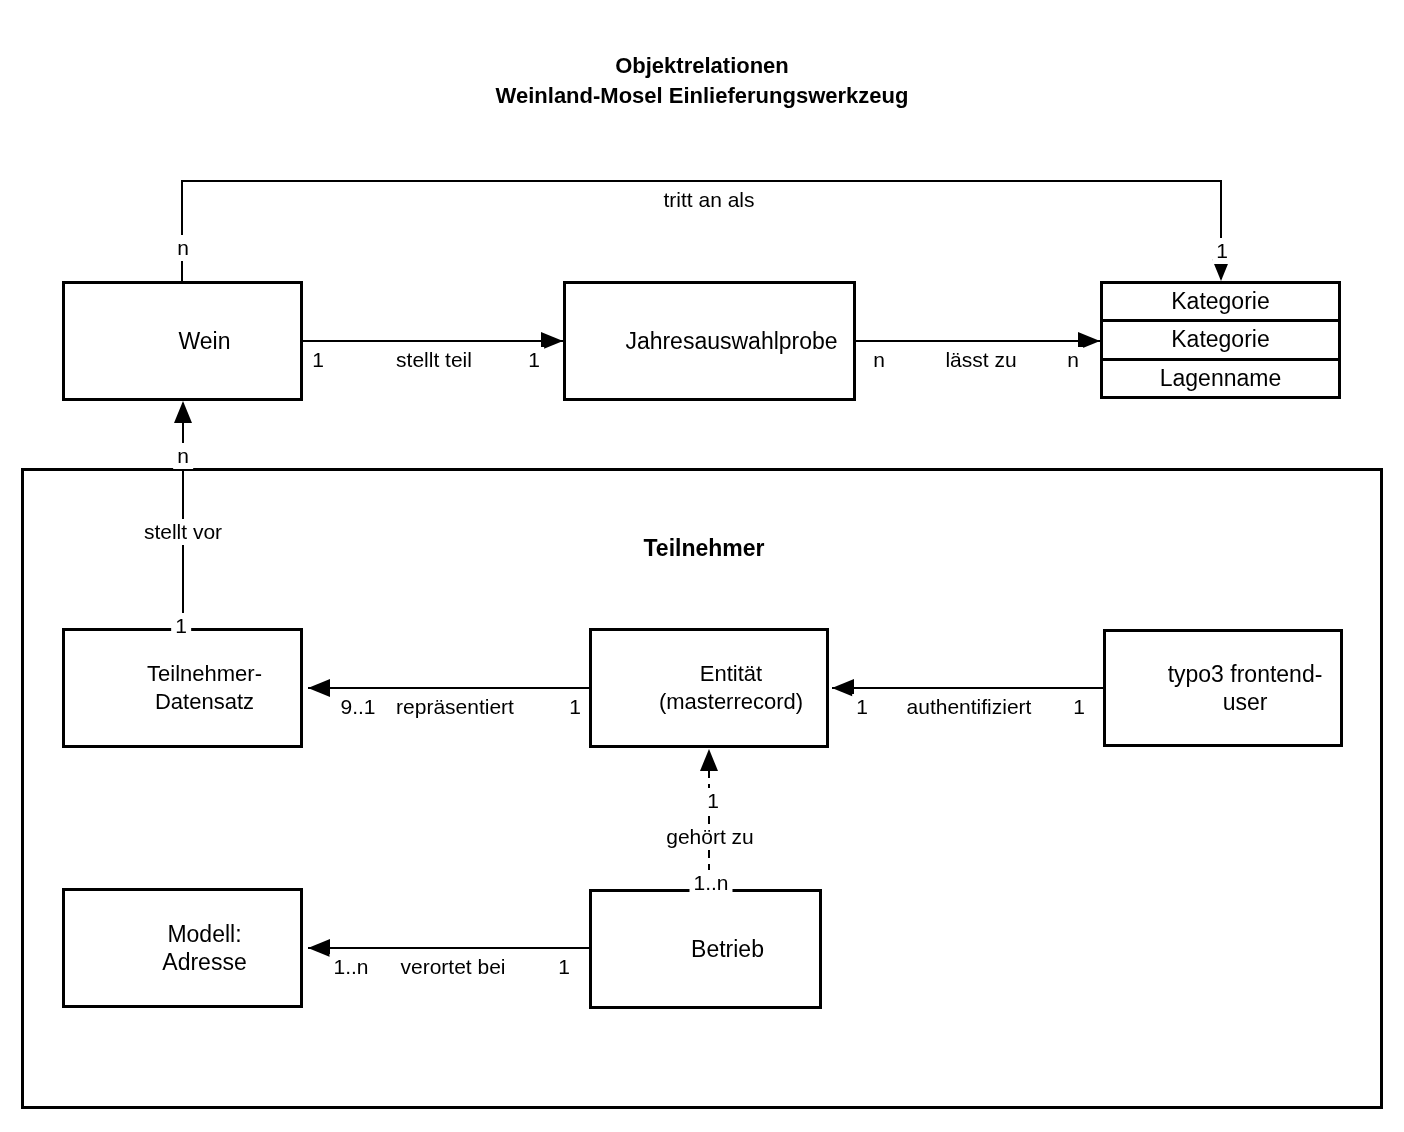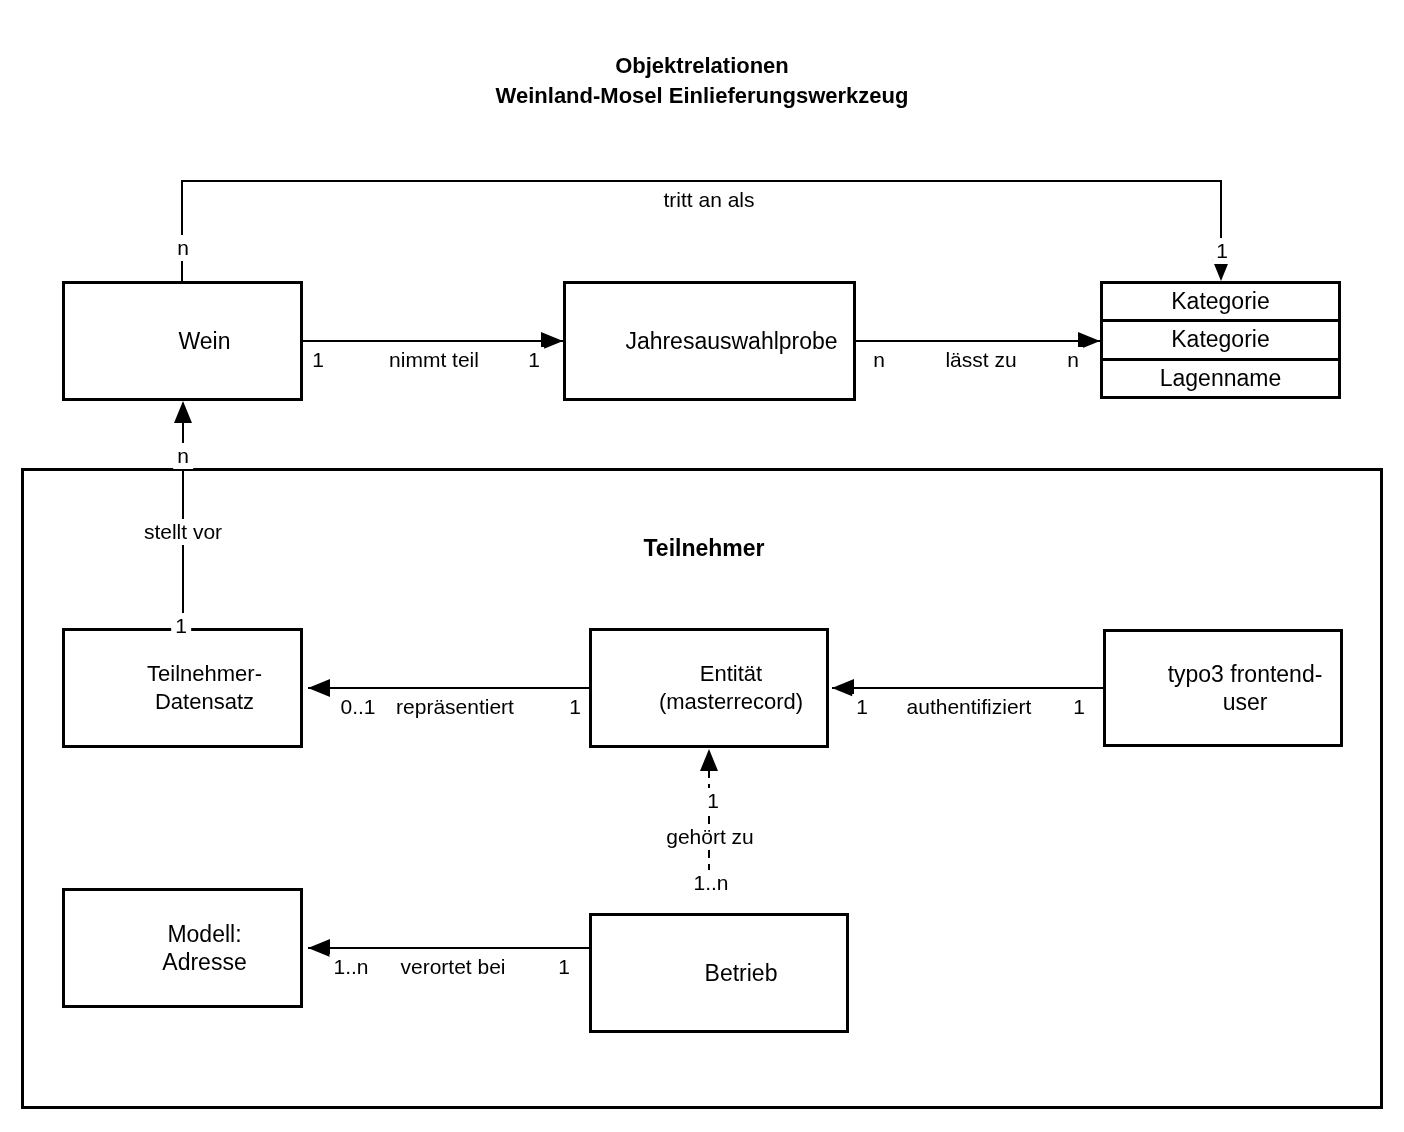--- a/index.html
+++ b/index.html
@@ -166,41 +166,41 @@
 
 <div class="box" style="left:1103px; top:629px; width:240px; height:118px;">
   <span>typo3 frontend-user</span>
 </div>
 
 <div class="box multiline" style="left:62px; top:888px; width:241px; height:120px;">
   <span>Modell:</span>
   <span>Adresse</span>
 </div>
 
-<div class="box" style="left:589px; top:889px; width:260px; height:120px;margin-top:24px;">
+<div class="box" style="left:589px; top:889px; width:233px; height:120px;">
   <span>Betrieb</span>
 </div>
 
 <span class="lbl" style="left:183px; top:229px;">n</span>
 <span class="lbl" style="left:709px; top:181px;">tritt an als</span>
 <span class="lbl" style="left:1222px; top:232px;">1</span>
 
 <span class="lbl" style="left:318px; top:341px;">1</span>
-<span class="lbl" style="left:434px; top:341px;">nimmt teil</span>
+<span class="lbl" style="left:434px; top:341px;">stellt teil</span>
 <span class="lbl" style="left:534px; top:341px;">1</span>
 
 <span class="lbl" style="left:879px; top:341px;">n</span>
 <span class="lbl" style="left:981px; top:341px;">lässt zu</span>
 <span class="lbl" style="left:1073px; top:341px;">n</span>
 
 <span class="lbl" style="left:183px; top:437px;">n</span>
 <span class="lbl" style="left:183px; top:513px;">stellt vor</span>
 <span class="lbl" style="left:181px; top:607px;">1</span>
 
-<span class="lbl" style="left:358px; top:688px;">0..1</span>
+<span class="lbl" style="left:358px; top:688px;">9..1</span>
 <span class="lbl" style="left:455px; top:688px;">repräsentiert</span>
 <span class="lbl" style="left:575px; top:688px;">1</span>
 
 <span class="lbl" style="left:862px; top:688px;">1</span>
 <span class="lbl" style="left:969px; top:688px;">authentifiziert</span>
 <span class="lbl" style="left:1079px; top:688px;">1</span>
 
 <span class="lbl" style="left:713px; top:782px;">1</span>
 <span class="lbl" style="left:710px; top:818px;">gehört zu</span>
 <span class="lbl" style="left:711px; top:864px;">1..n</span>

